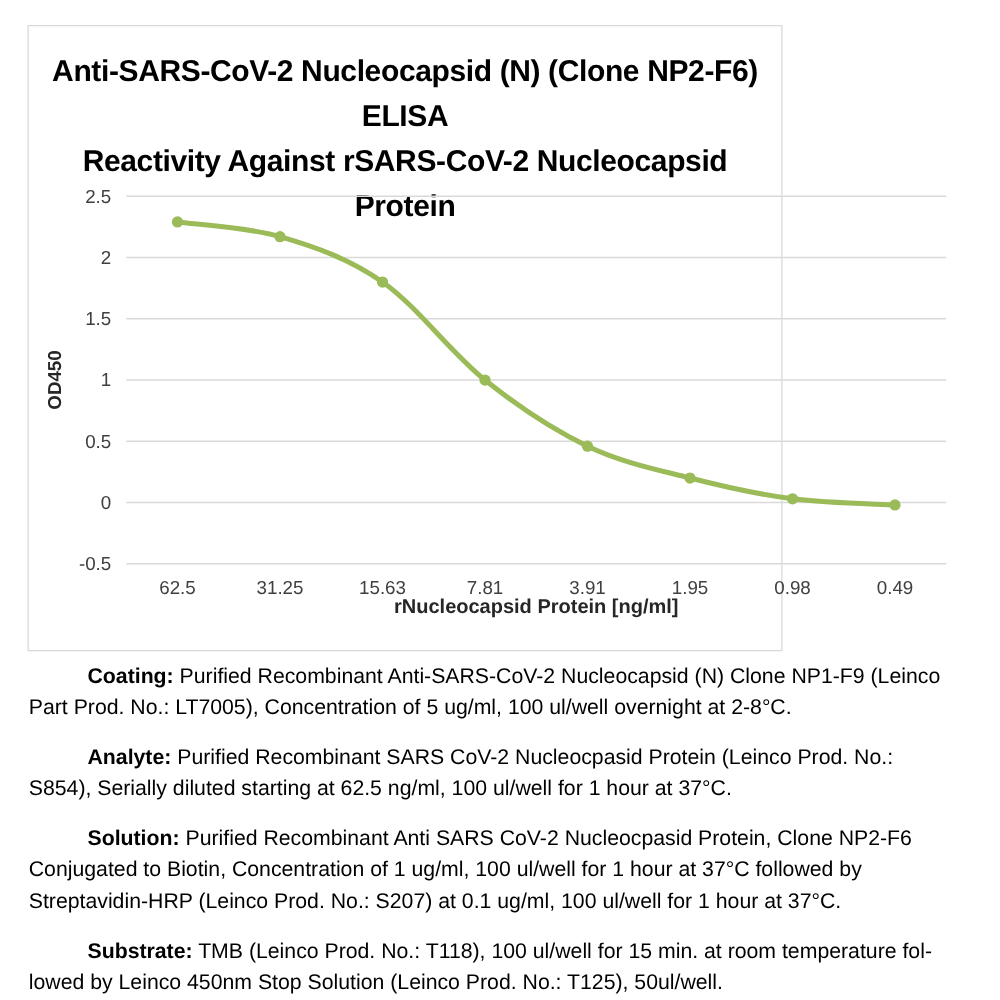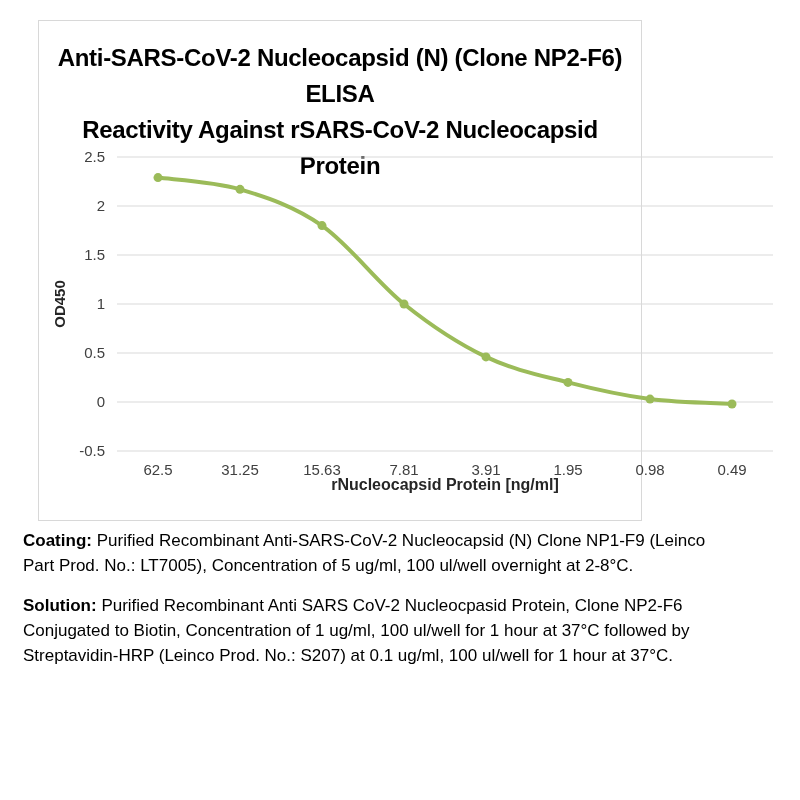--- a/index.html
+++ b/index.html
@@ -1,36 +1,36 @@
 <!DOCTYPE html>
 <html><head>
 <meta charset="utf-8">
 <style>
   html, body { margin:0; padding:0; background:#ffffff; }
   body {
     width:800px; height:800px; position:relative; overflow:hidden;
     font-family:"Liberation Sans", sans-serif; color:#000;
   }
   .frame {
-    position:absolute; left:38px; top:20px; width:604px; height:501px;
+    position:absolute; left:22px; top:20px; width:604px; height:501px;
     border:1px solid #D8D8D8; box-sizing:border-box; background:#fff;
   }
   .chart-title {
     position:absolute; top:19px; left:4px; right:4px;
     text-align:center; font-weight:bold; font-size:24px; line-height:36px;
     letter-spacing:-0.3px; color:#000; white-space:pre-line;
   }
   .chart-svg { position:absolute; left:0; top:115px; }
   .chart-svg text { font-family:"Liberation Sans", sans-serif; }
   .desc {
     position:absolute; left:23px; top:528px; width:757px;
     font-size:17px; line-height:25px; color:#000;
   }
   .desc p { margin:0 0 15px 0; white-space:pre-wrap; }
-  .lead { font-weight:bold; }
+  .lead { font-weight:bold;margin-left:47px; }
 </style>
 </head>
 <body>
 
 <div class="frame">
   <div class="chart-title">Anti-SARS-CoV-2 Nucleocapsid (N) (Clone NP2-F6) ELISA
 Reactivity Against rSARS-CoV-2 Nucleocapsid Protein</div>
   <svg class="chart-svg" width="749" height="382">
       <line x1="78" y1="21" x2="734" y2="21" stroke="#D9D9D9" stroke-width="1.2"></line>
       <text x="66" y="26" text-anchor="end" font-size="15" fill="#404040">2.5</text>
@@ -64,16 +64,20 @@
       <circle cx="447" cy="220.92000000000002" r="4.5" fill="#9BBB59"></circle>
       <circle cx="529" cy="246.39999999999998" r="4.5" fill="#9BBB59"></circle>
       <circle cx="611" cy="263.06" r="4.5" fill="#9BBB59"></circle>
       <circle cx="693" cy="267.96" r="4.5" fill="#9BBB59"></circle>
     </svg>
 </div>
 
 <div class="desc">
   <p><span class="lead">Coating:</span> <span>Purified Recombinant Anti-SARS-CoV-2 Nucleocapsid (N) Clone NP1-F9 (Leinco
 Part Prod. No.: LT7005), Concentration of 5 ug/ml, 100 ul/well overnight at 2-8°C.</span></p>
+  <p><span class="lead">Analyte:</span> <span>Purified Recombinant SARS CoV-2 Nucleocpasid Protein (Leinco Prod. No.:
+S854), Serially diluted starting at 62.5 ng/ml, 100 ul/well for 1 hour at 37°C.</span></p>
   <p><span class="lead">Solution:</span> <span>Purified Recombinant Anti SARS CoV-2 Nucleocpasid Protein, Clone NP2-F6
 Conjugated to Biotin, Concentration of 1 ug/ml, 100 ul/well for 1 hour at 37°C followed by
 Streptavidin-HRP (Leinco Prod. No.: S207) at 0.1 ug/ml, 100 ul/well for 1 hour at 37°C.</span></p>
+  <p><span class="lead">Substrate:</span> <span>TMB (Leinco Prod. No.: T118), 100 ul/well for 15 min. at room temperature fol-
+lowed by Leinco 450nm Stop Solution (Leinco Prod. No.: T125), 50ul/well.</span></p>
 </div>
 
 </body></html>

